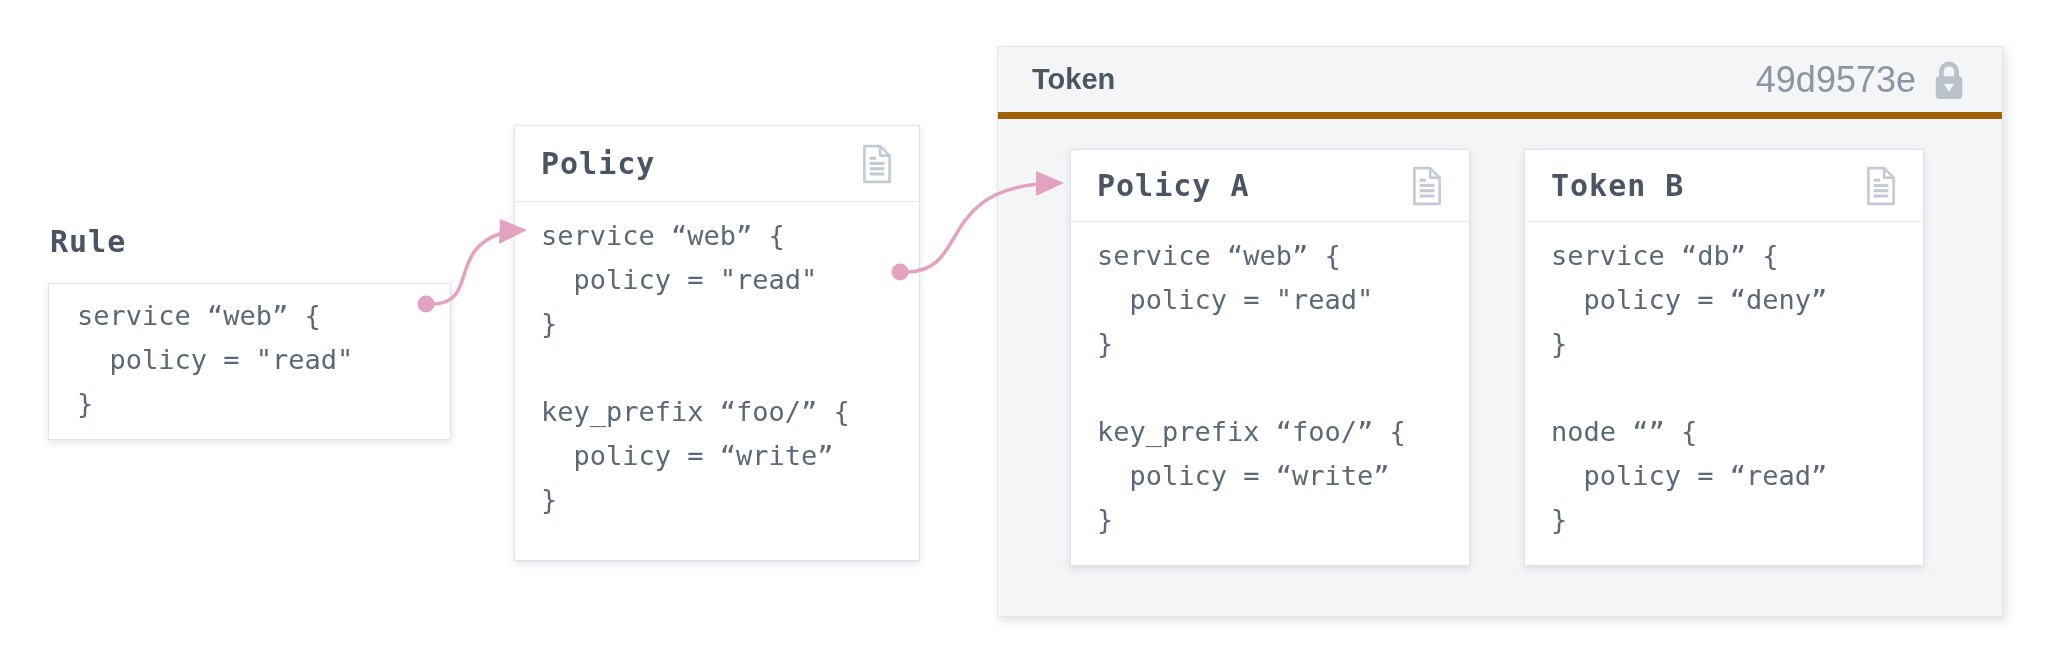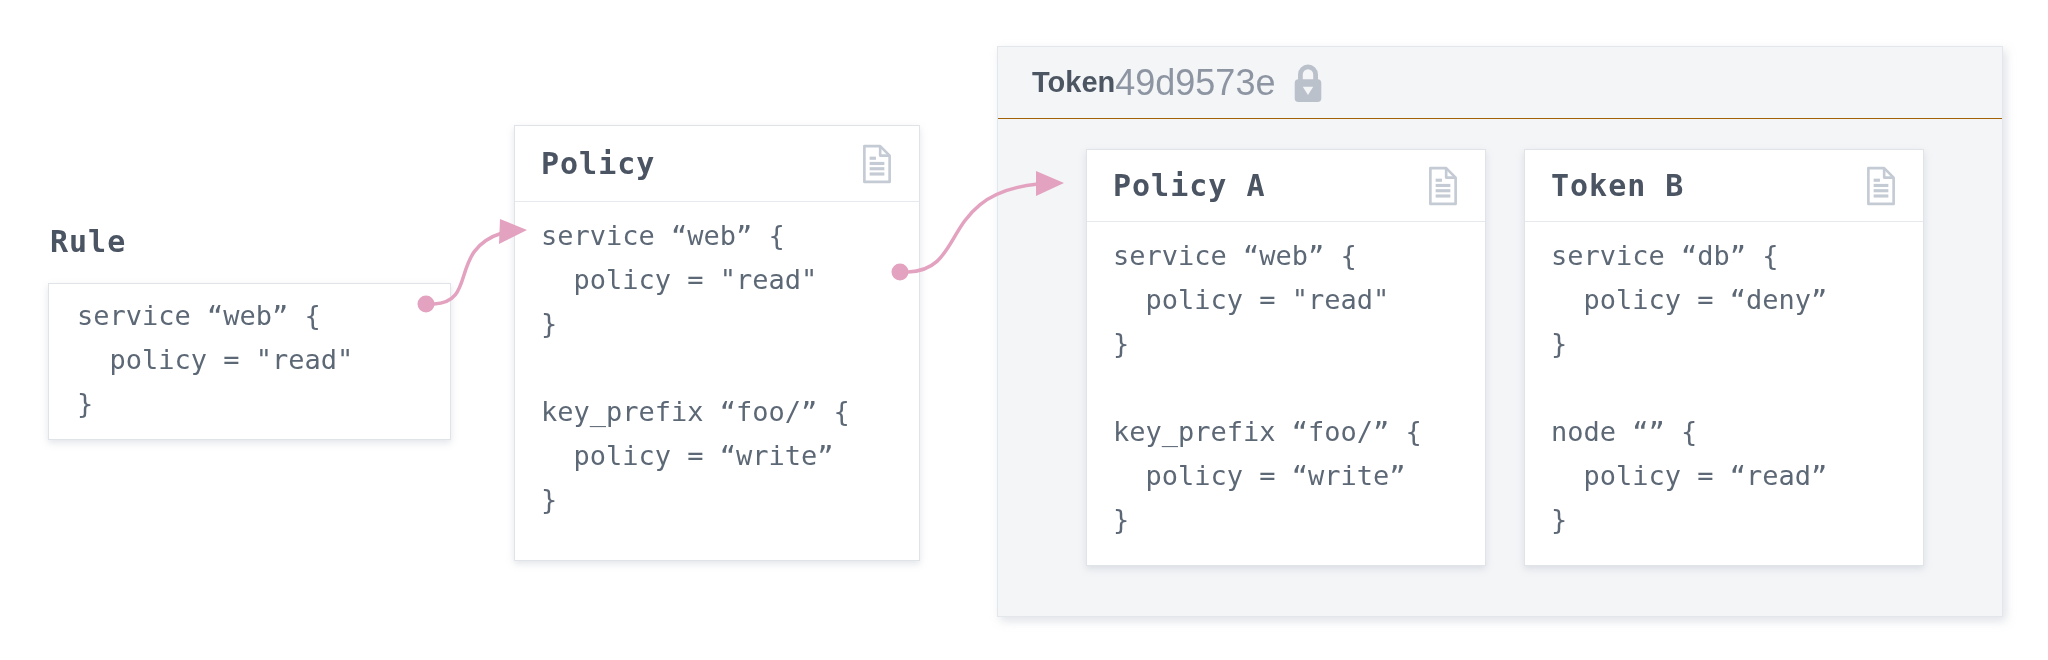--- a/index.html
+++ b/index.html
@@ -38,33 +38,33 @@
   .policy-card { left:514px; top:125px; width:406px; height:436px; }
   .policy-card .card-header { height:76px; }
   
   .token {
     position:absolute; left:997px; top:46px; width:1006px; height:571px;
     box-sizing:border-box; background:#f4f5f7; border:1px solid #e3e6ea;
     box-shadow:3px 4px 9px rgba(165,172,185,0.35);
   }
   .token-header {
     box-sizing:border-box; height:72px; display:flex; align-items:center;
-    justify-content:flex-start; padding:0 34px;
-    border-bottom:1px solid #a16207;
+    justify-content:space-between; padding:0 34px;
+    border-bottom:7px solid #a16207;
   }
   .token-title {
     font-family:"Liberation Sans","DejaVu Sans",sans-serif;
     font-weight:700; font-size:29px; color:#4c5562; margin:0;
   }
   .token-meta { display:flex; align-items:center; gap:14px; }
   .token-id {
     font-family:"Liberation Sans","DejaVu Sans",sans-serif;
     font-size:36px; color:#8d95a2;
   }
-  .inner-card-a { left:88px;  top:102px; width:400px; height:417px; }
+  .inner-card-a { left:72px;  top:102px; width:400px; height:417px; }
   .inner-card-b { left:526px; top:102px; width:400px; height:417px; }
   .token .card { position:absolute; }
   .token .card-header { height:72px; }
   
   .arrows { position:absolute; left:0; top:0; width:2048px; height:660px; pointer-events:none; }
   .icon-svg { display:block; }
 </style>
 </head>
 <body>
 

